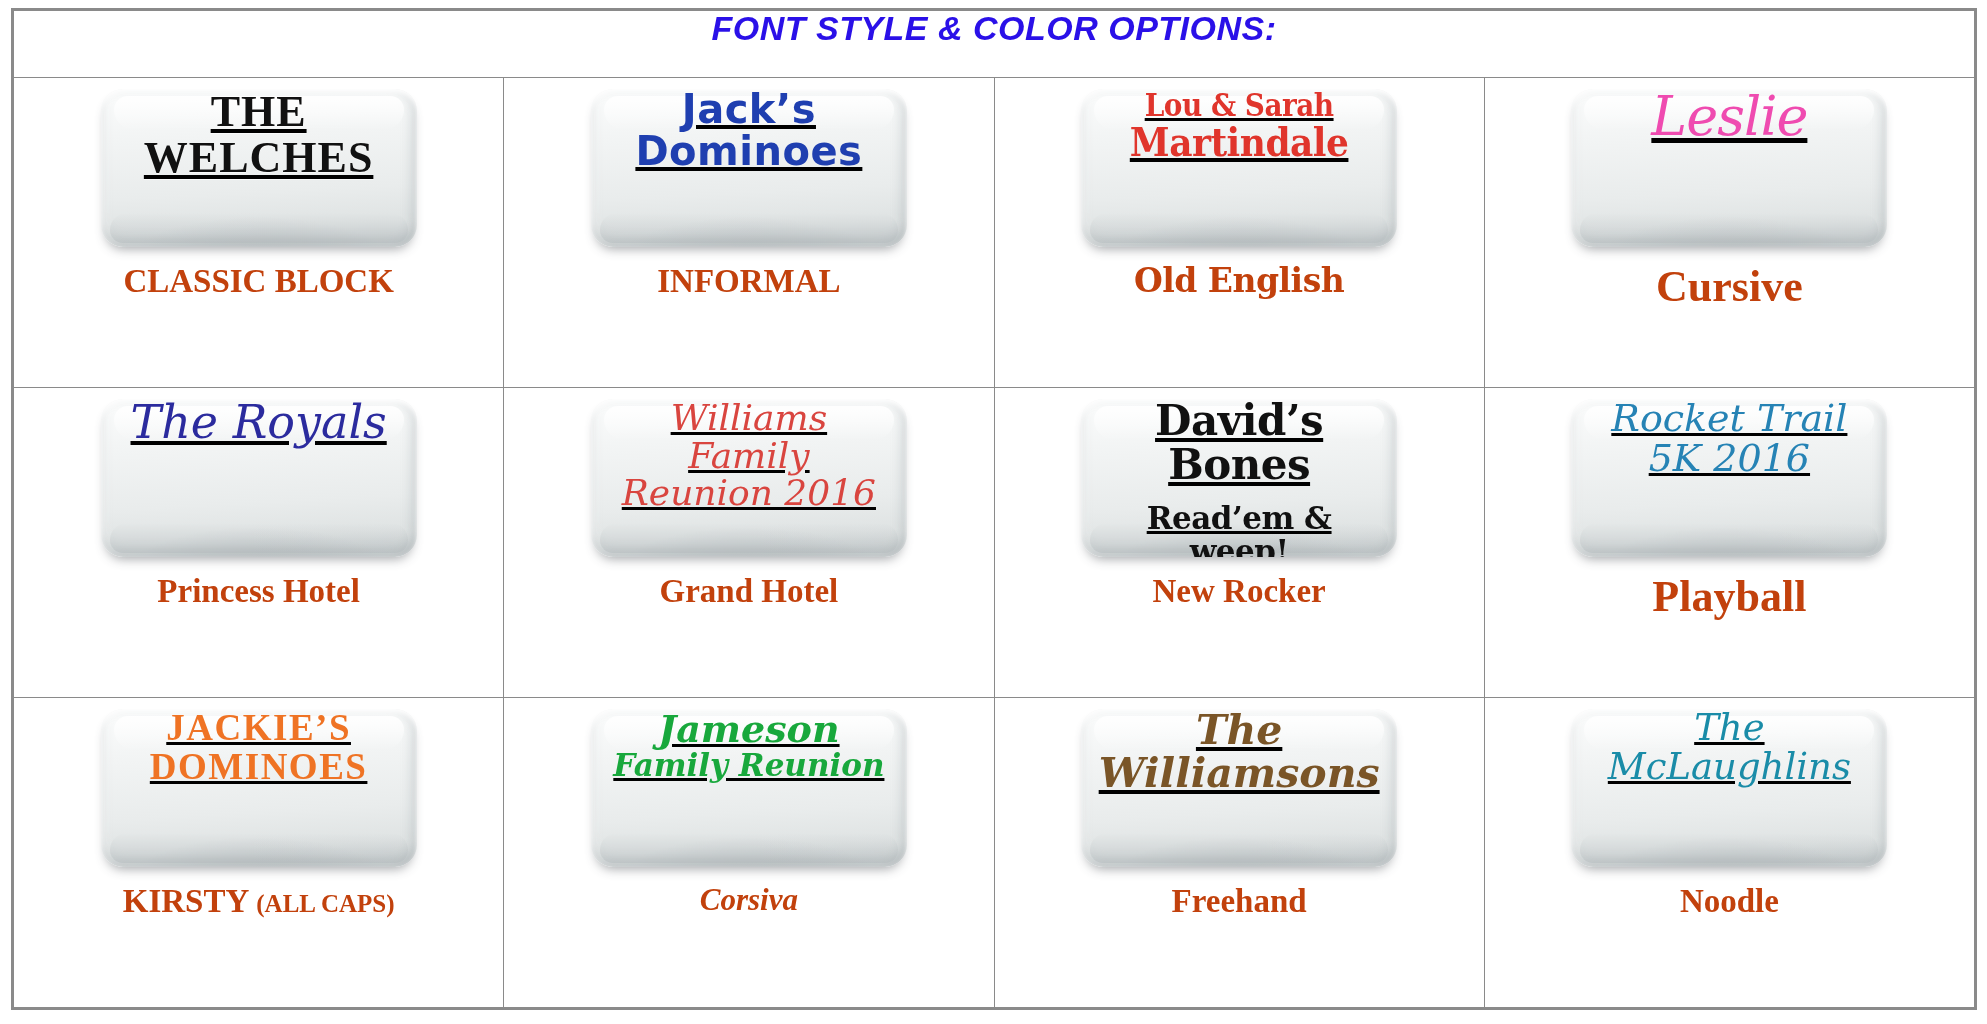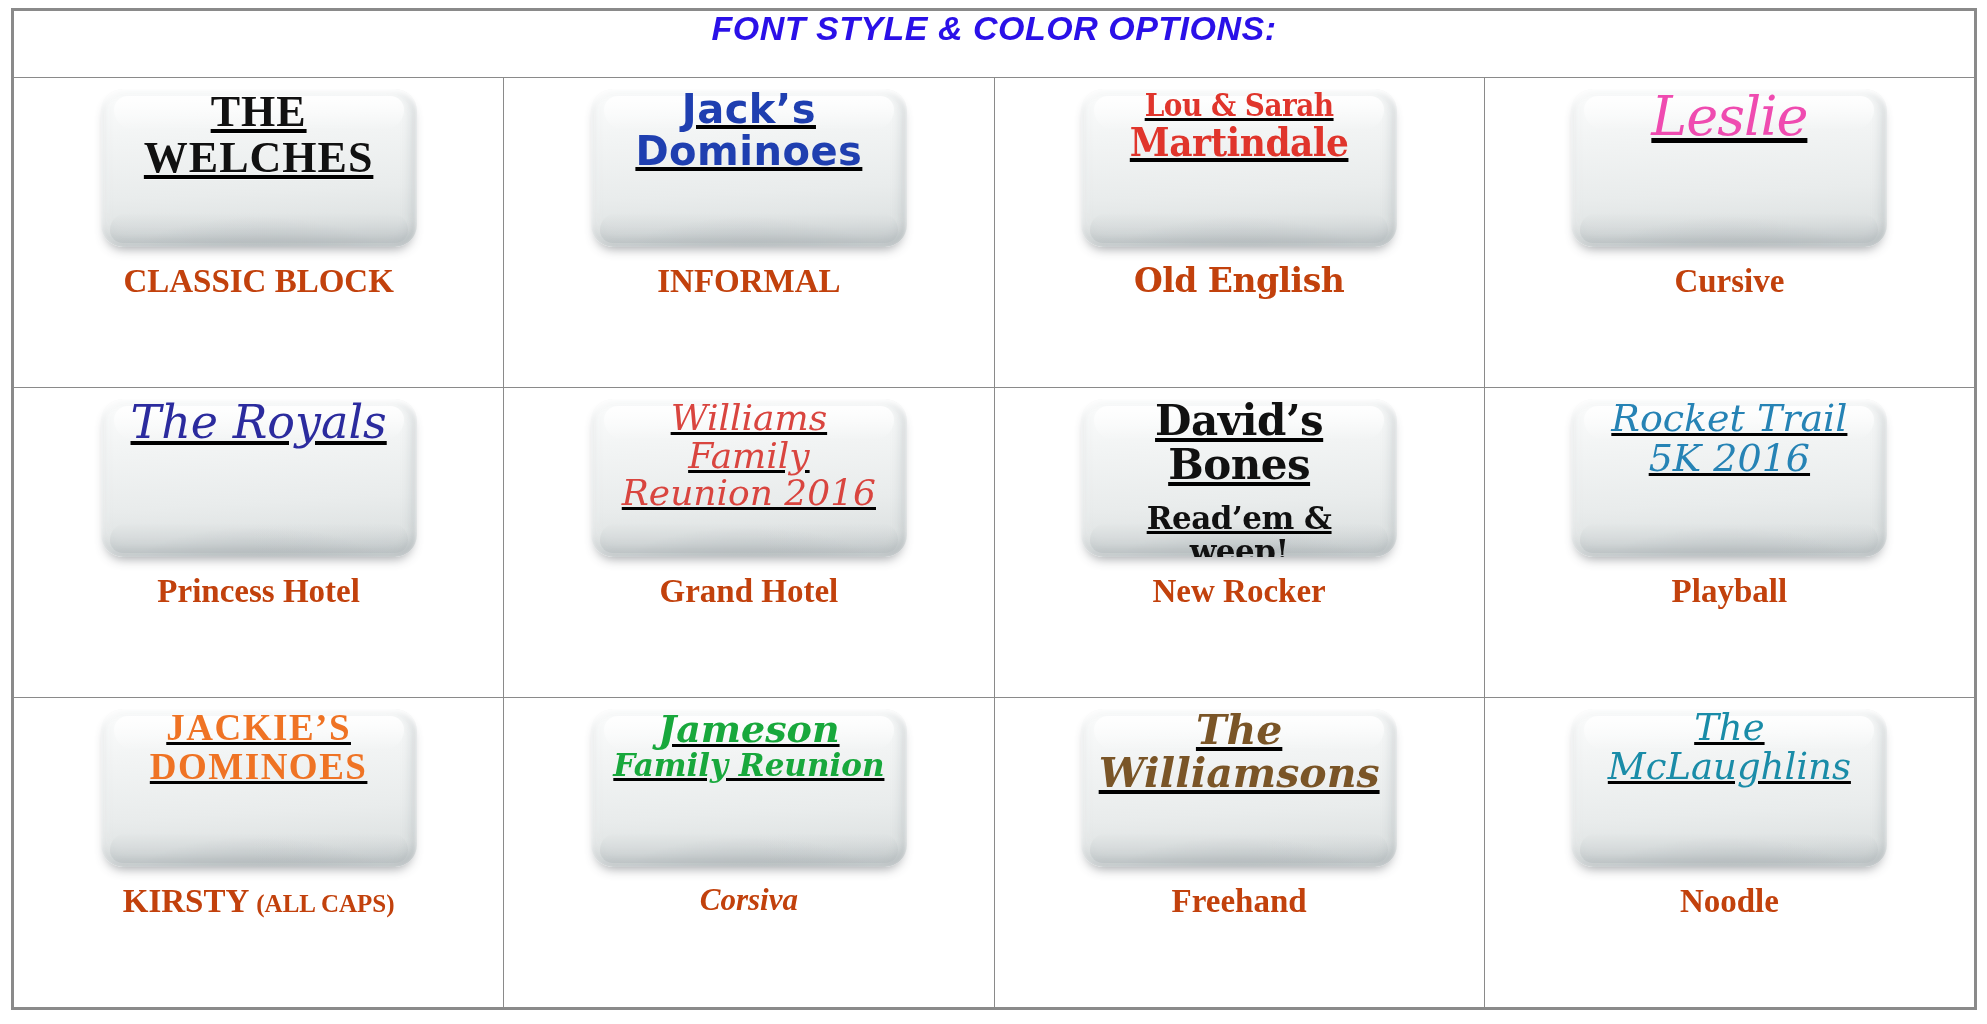--- a/index.html
+++ b/index.html
@@ -120,21 +120,21 @@
   
   .caption {
     margin-top: 17px;
     color: #c2410c;
     font-family: "Liberation Serif", serif;
     font-weight: bold;
     font-size: 33px;
     line-height: 1.05;
     white-space: nowrap;
   }
-  .caption.big { font-size: 33px; }
+  .caption.big { font-size: 44px; }
   .caption.blackletter {
     font-family: "DejaVu Serif", serif;
     font-weight: bold;
     font-size: 33px;
     letter-spacing: -0.5px;
   }
   .caption.italic { font-style: italic; font-weight: bold; font-size: 31px; }
   .caption .smallcaps {
     font-size: 25px;
     font-weight: bold;

